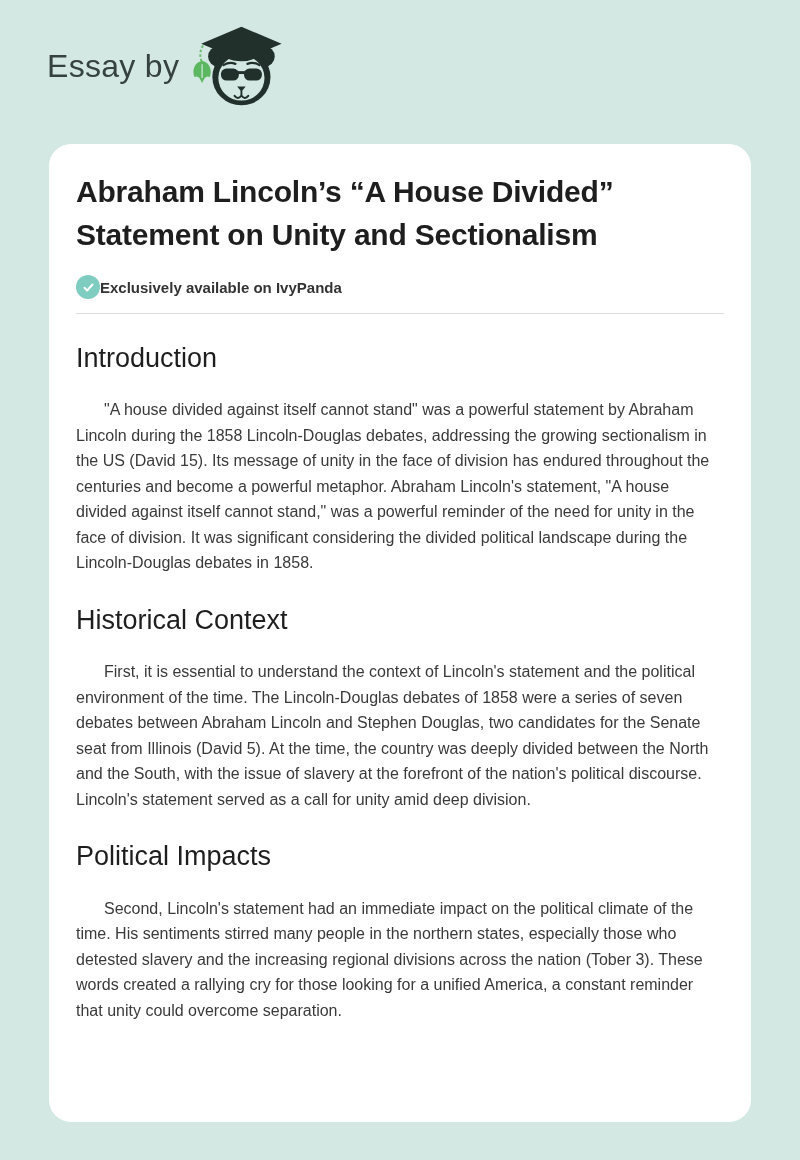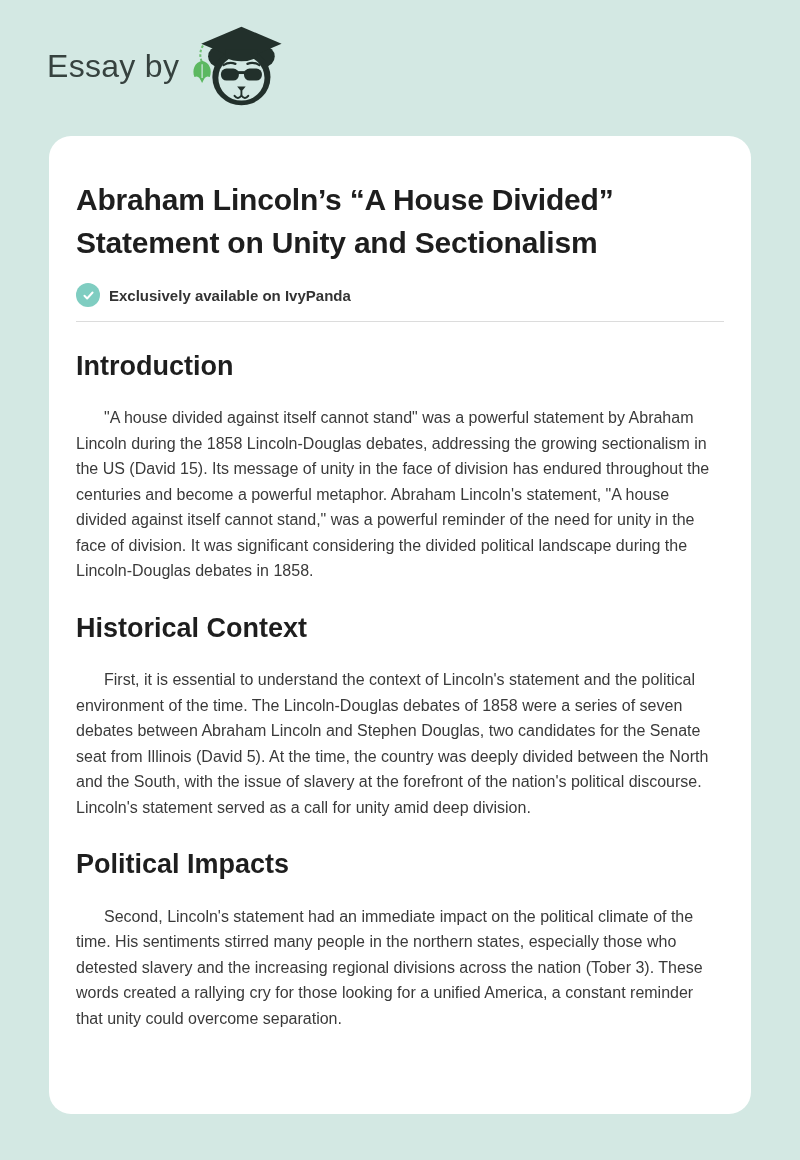--- a/index.html
+++ b/index.html
@@ -42,38 +42,37 @@
   .brand .reg {
     font-size: 15px;
     vertical-align: 16px;
     font-weight: 700;
   }
 
   
   .card {
     width: 702px;
     height: 978px;
-    margin: 4px auto;
+    margin: 12px auto;
     background: #ffffff;
     border-radius: 22px;
-    padding: 42px 27px 0;
+    padding: 26px 27px 0;
     box-sizing: border-box;
   }
   .essay-title {
     font-size: 30px;
     line-height: 43px;
     font-weight: 700;
     color: var(--heading, #1e1e1e);
     margin: 0 0 19px;
     letter-spacing: -0.2px;
   }
   .badge-row {
     display: flex;
     align-items: center;
-    gap: 9px;
     margin: 0 0 14px;
   }
   .check-circle {
     width: 24px;
     height: 24px;
     border-radius: 50%;
     background: var(--accent, #7fcdc1);
     display: flex;
     align-items: center;
     justify-content: center;
@@ -84,21 +83,21 @@
     font-weight: 700;
     color: #333333;
   }
   .divider {
     border: 0;
     border-top: 1px solid var(--divider, #dcdcdc);
     margin: 0;
   }
   .section-heading {
     font-size: 27px;
-    font-weight: 700;
+    font-weight: 400;
     color: var(--heading, #1e1e1e);
     margin: 28px 0 23px;
     line-height: 1.2;
   }
   .section-paragraph {
     font-size: 16px;
     line-height: 25.5px;
     color: var(--body-text, #3a3a3a);
     margin: 0;
     text-indent: 28px;

